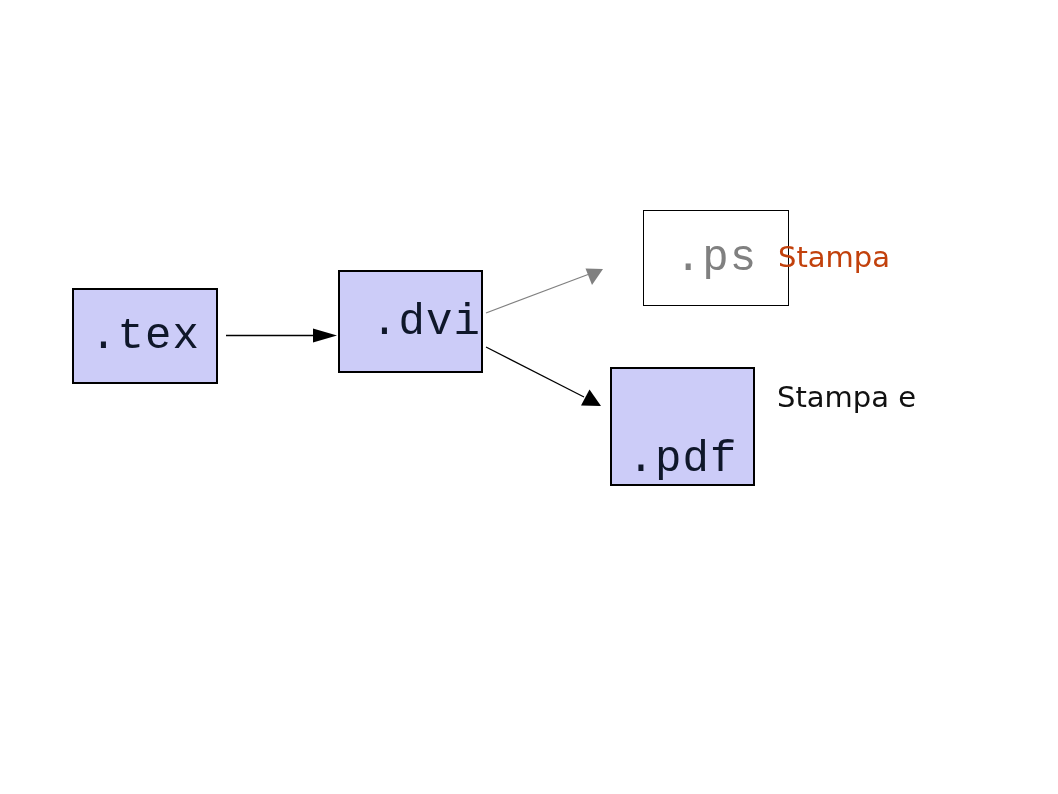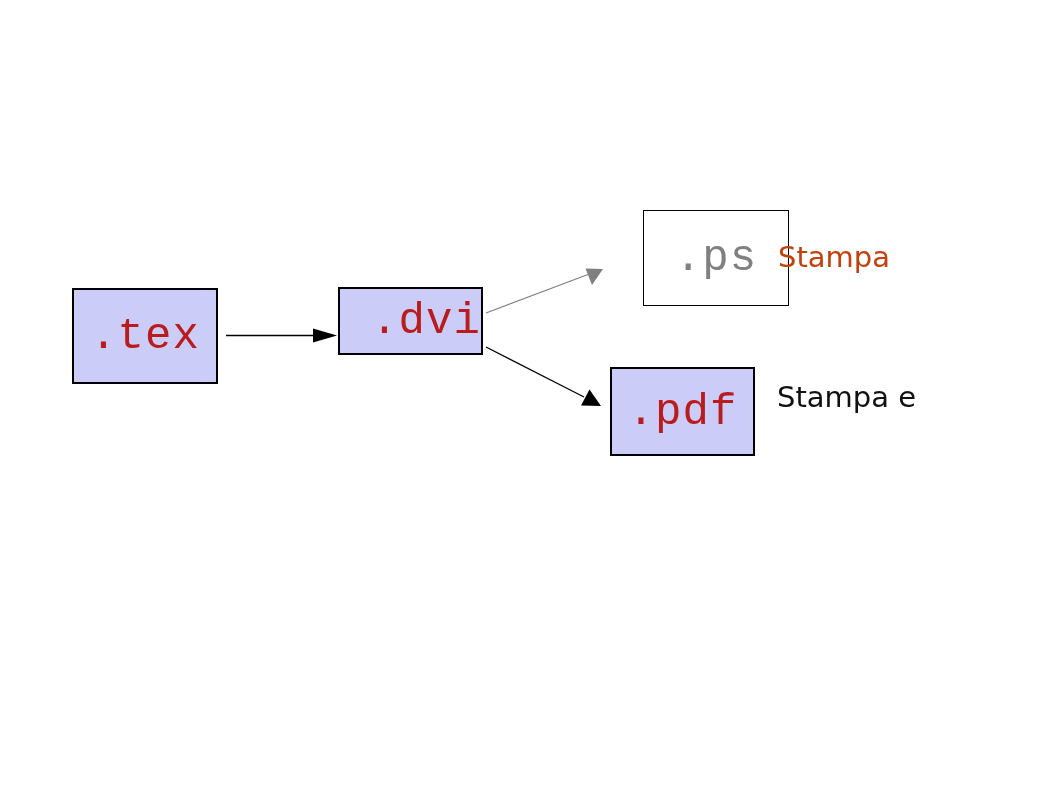--- a/index.html
+++ b/index.html
@@ -25,35 +25,35 @@
   }
   .node {
     position: absolute;
     box-sizing: border-box;
     display: flex;
     align-items: center;
     justify-content: center;
     font-family: "Liberation Mono", monospace;
     font-size: 44px;
     letter-spacing: 1px;
-    color: #b91c1c;
+    color: #0f172a;
   }
   .node-filled {
     background: #ccccf8;
     border: 2px solid #000000;
   }
   .node-outline {
     background: #ffffff;
     border: 1px solid #000000;
     color: #808080;
   }
   .node-tex { left: 72px;  top: 288px; width: 146px; height: 96px; }
-  .node-dvi { left: 338px; top: 287px; width: 145px; height: 68px; padding-left: 31px; }
+  .node-dvi { left: 338px; top: 270px; width: 145px; height: 103px; padding-left: 31px; }
   .node-ps  { left: 609px; top: 210px; width: 146px; height: 96px; margin-left: 34px; }
-  .node-pdf { left: 610px; top: 367px; width: 145px; height: 89px; }
+  .node-pdf { left: 610px; top: 367px; width: 145px; height: 119px; align-items: flex-end; }
   .annotation {
     position: absolute;
     font-family: "DejaVu Sans", sans-serif;
     font-size: 29px;
     line-height: 38px;
     white-space: nowrap;
   }
   .annotation-ps {
     left: 778px;
     top: 238px;

